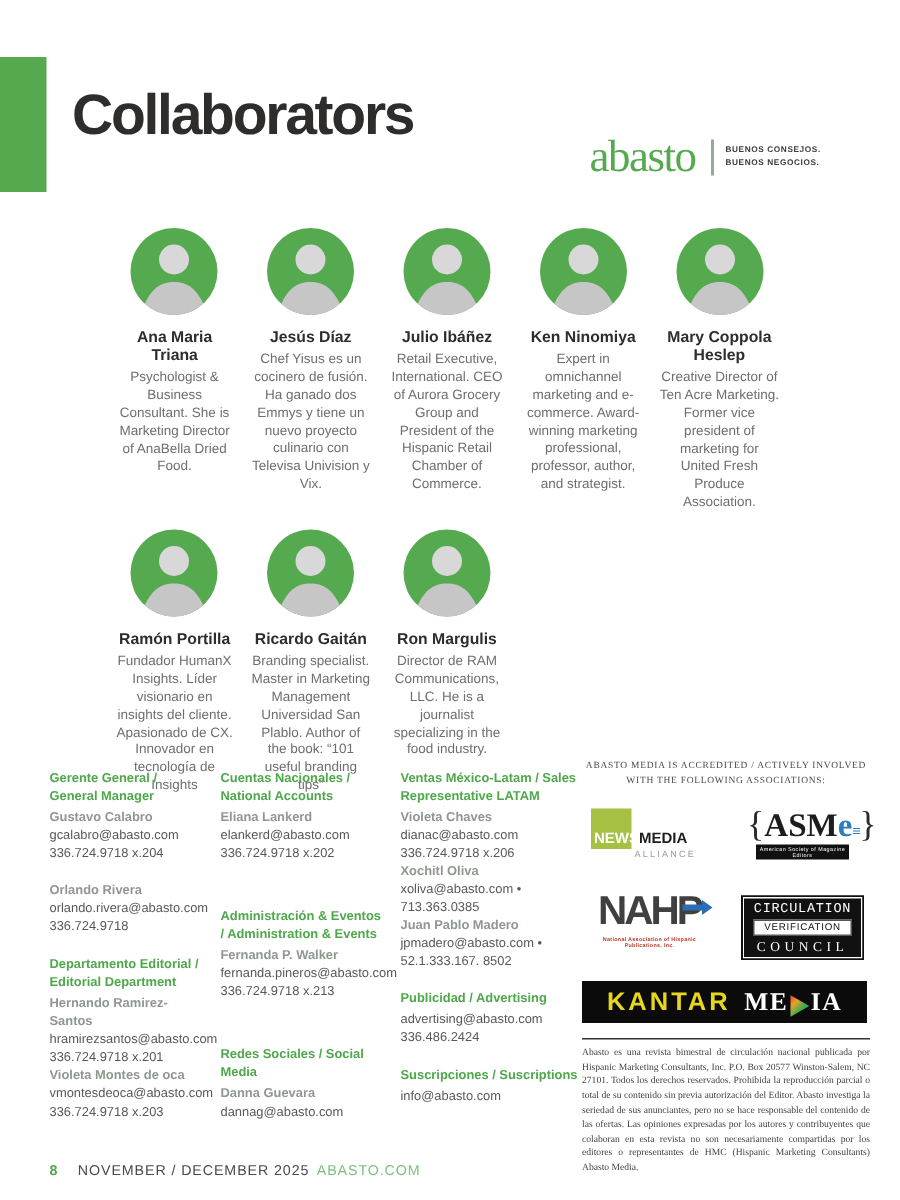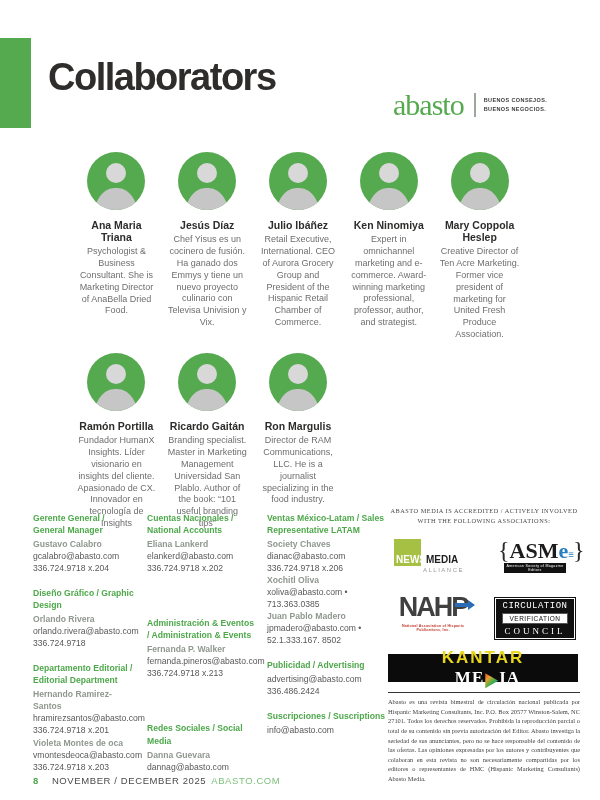--- a/index.html
+++ b/index.html
@@ -67,21 +67,21 @@
   .nahp-word { color:#404040; font-size:27px; font-weight:bold; letter-spacing:-2px; line-height:1; font-style:normal; }
   .nahp-arrow { position:absolute; top:9px; right:6px; width:14px; height:4px; background:#2a6db5; }
   .nahp-arrow:after { content:""; position:absolute; right:-6px; top:-3px; border-left:7px solid #2a6db5; border-top:5px solid transparent; border-bottom:5px solid transparent; }
   .nahp-tagline { color:#c0392b; font-size:3.6px; font-weight:bold; margin-top:3px; letter-spacing:.2px; }
   
   .cvc { width:82px; background:#111; border:1px solid #111; box-shadow:inset 0 0 0 1px #fff; padding:3px 3px; text-align:center; }
   .cvc-l1 { font-family:Liberation Mono, monospace; color:#fff; font-size:9px; letter-spacing:.5px; }
   .cvc-l2 { background:#fff; color:#111; border:1px solid #555; font-size:6.5px; letter-spacing:.5px; margin:2px 4px; padding:1px 0; }
   .cvc-l3 { font-family:"Liberation Serif", serif; color:#fff; font-size:9px; letter-spacing:3px; }
   
-  .kantar { margin-top:12px; width:190px; height:28px; background:#0b0b0b; display:flex; align-items:center; justify-content:center;flex-direction:column; }
+  .kantar { margin-top:12px; width:190px; height:28px; background:#0b0b0b; display:flex; align-items:center; justify-content:center; }
   .kantar-w1 { color:#e8d51e; font-size:17px; font-weight:bold; letter-spacing:2px; }
   .kantar-w2 { color:#ffffff; font-size:17px; font-weight:bold; letter-spacing:1px; margin-left:9px; display:flex; align-items:flex-end;font-family:Liberation Serif, serif; }
   .kantar-play { display:inline-block; width:13px; height:15px; margin:0 1px;
     background:linear-gradient(135deg,#e8412c 0%,#e8a02c 30%,#3fae4a 60%,#2a7fc1 100%);
     clip-path:polygon(0 0, 100% 50%, 0 100%); }
   
   .fine-print {
     margin-top:10px; border-top:1px solid #333; padding-top:4px;
     font-family:"Liberation Serif", serif; font-size:6.4px; line-height:1.5;
     color:#3f3f3f; text-align:justify;
@@ -194,21 +194,20 @@
 <div class="contacts">
 
   <div class="contact-col col-1">
     <div class="contact-group">
       <div class="group-title">Gerente General / General Manager</div>
       <div class="contact-name">Gustavo Calabro</div>
       <div class="contact-line">gcalabro@abasto.com</div>
       <div class="contact-line">336.724.9718 x.204</div>
     </div>
     <div class="contact-group">
-      <div class="group-title">Diseño Gráfico / Graphic Design</div>
       <div class="contact-name">Orlando Rivera</div>
       <div class="contact-line">orlando.rivera@abasto.com</div>
       <div class="contact-line">336.724.9718</div>
     </div>
     <div class="contact-group">
       <div class="group-title">Departamento Editorial / Editorial Department</div>
       <div class="contact-name">Hernando Ramirez-Santos</div>
       <div class="contact-line">hramirezsantos@abasto.com</div>
       <div class="contact-line">336.724.9718 x.201</div>
       <div class="contact-name">Violeta Montes de oca</div>
@@ -233,21 +232,21 @@
     <div class="contact-group">
       <div class="group-title">Redes Sociales / Social Media</div>
       <div class="contact-name">Danna Guevara</div>
       <div class="contact-line">dannag@abasto.com</div>
     </div>
   </div>
 
   <div class="contact-col col-3">
     <div class="contact-group">
       <div class="group-title">Ventas México-Latam / Sales Representative LATAM</div>
-      <div class="contact-name">Society Chaves</div>
+      <div class="contact-name">Violeta Chaves</div>
       <div class="contact-line">dianac@abasto.com</div>
       <div class="contact-line">336.724.9718 x.206</div>
       <div class="contact-name">Xochitl Oliva</div>
       <div class="contact-line">xoliva@abasto.com •</div>
       <div class="contact-line">713.363.0385</div>
       <div class="contact-name">Juan Pablo Madero</div>
       <div class="contact-line">jpmadero@abasto.com •</div>
       <div class="contact-line">52.1.333.167. 8502</div>
     </div>
     <div class="contact-group">

